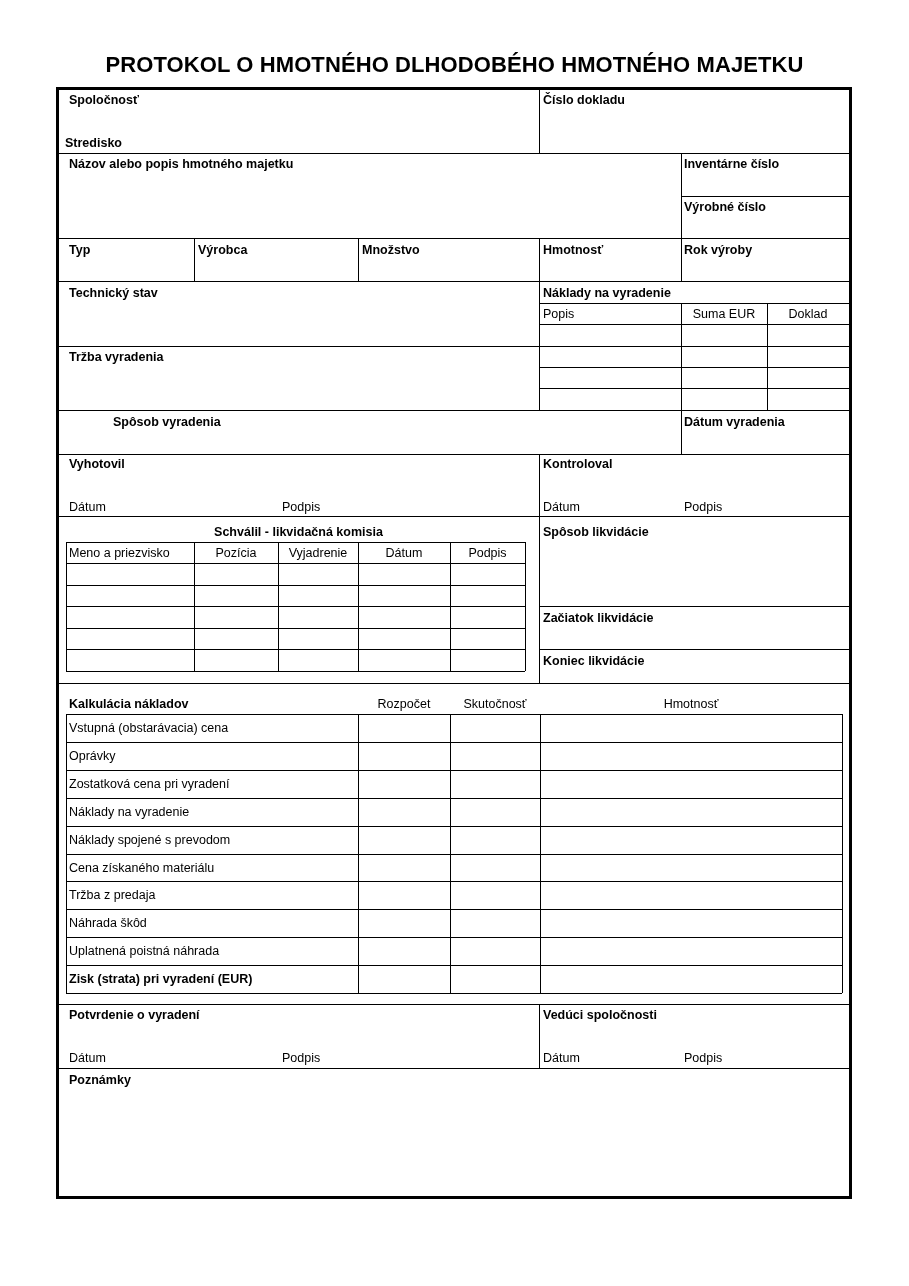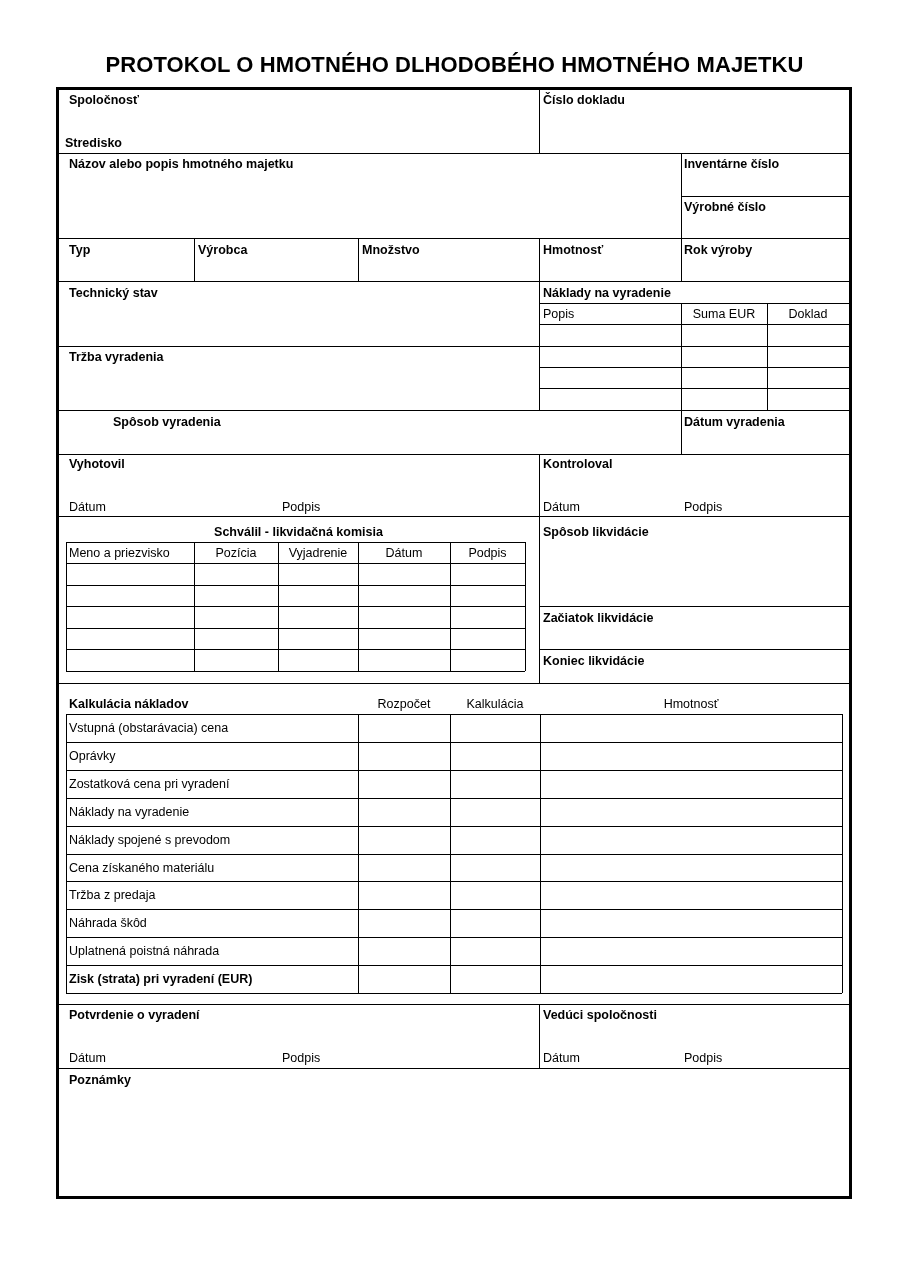--- a/index.html
+++ b/index.html
@@ -176,21 +176,21 @@
 <input class="field" style="left: 543px; top: 629px; width: 300px; height: 18px;">
 <div class="h" style="left:539px; top:649px; width:310px;"></div>
 <div class="lbl b" style="left:543px; top:654px;">Koniec likvidácie</div>
 <input class="field" style="left: 543px; top: 670px; width: 300px; height: 12px;">
 
 <div class="h" style="left:58px; top:683px; width:791px;"></div>
 
 <div>
   <div class="lbl b" style="left:69px; top:697px;">Kalkulácia nákladov</div>
   <div class="lbl c" style="left:358px; top:697px; width:92px;">Rozpočet</div>
-  <div class="lbl c" style="left:450px; top:697px; width:90px;">Kalkulácia</div>
+  <div class="lbl c" style="left:450px; top:697px; width:90px;">Skutočnosť</div>
   <div class="lbl c" style="left:540px; top:697px; width:302px;">Hmotnosť</div>
   <div class="v" style="left:66px; top:714px; height:279px;"></div>
   <div class="v" style="left:358px; top:714px; height:279px;"></div>
   <div class="v" style="left:450px; top:714px; height:279px;"></div>
   <div class="v" style="left:540px; top:714px; height:279px;"></div>
   <div class="v" style="left:842px; top:714px; height:279px;"></div>
   <div id="calc-rows">
       <div class="h" style="left: 66px; top: 714px; width: 776px;"></div>
       <div class="lbl" style="left: 69px; top: 721px;">Vstupná (obstarávacia) cena</div>
       <input class="field" style="left: 360px; top: 717px; width: 88px; height: 22px; font-size: 12px;">

